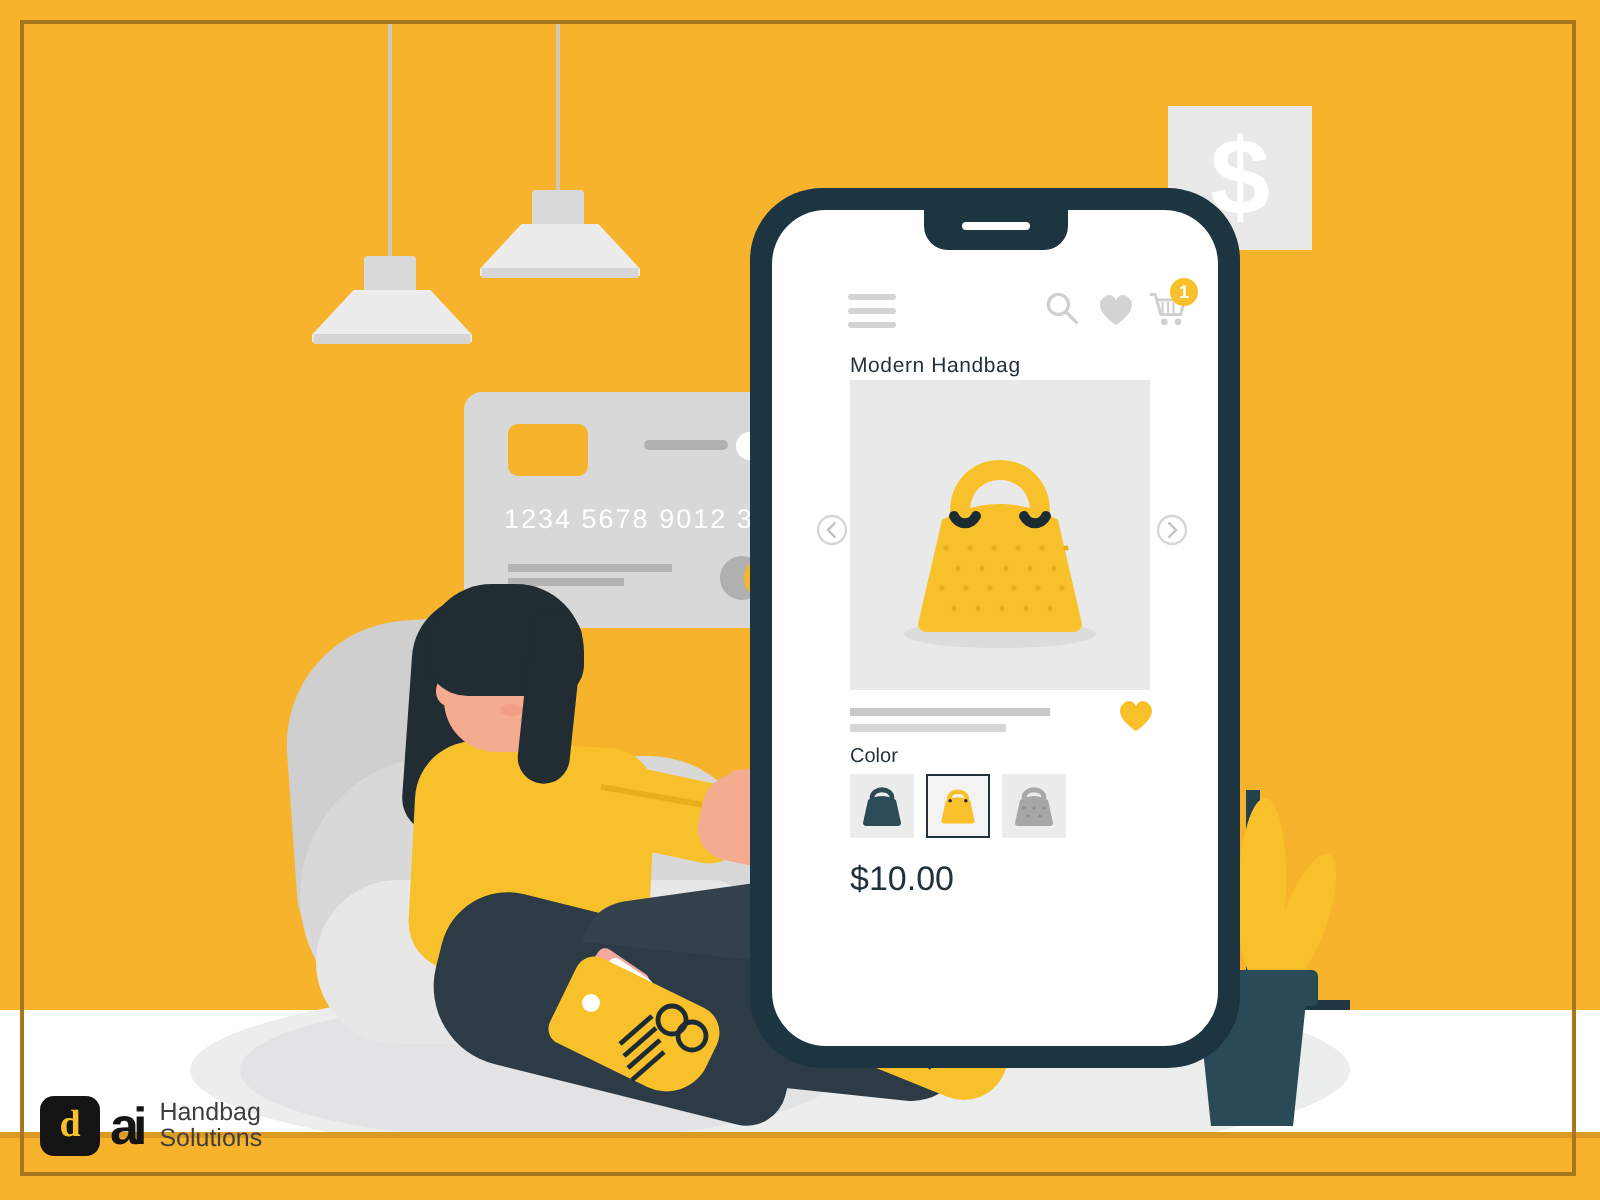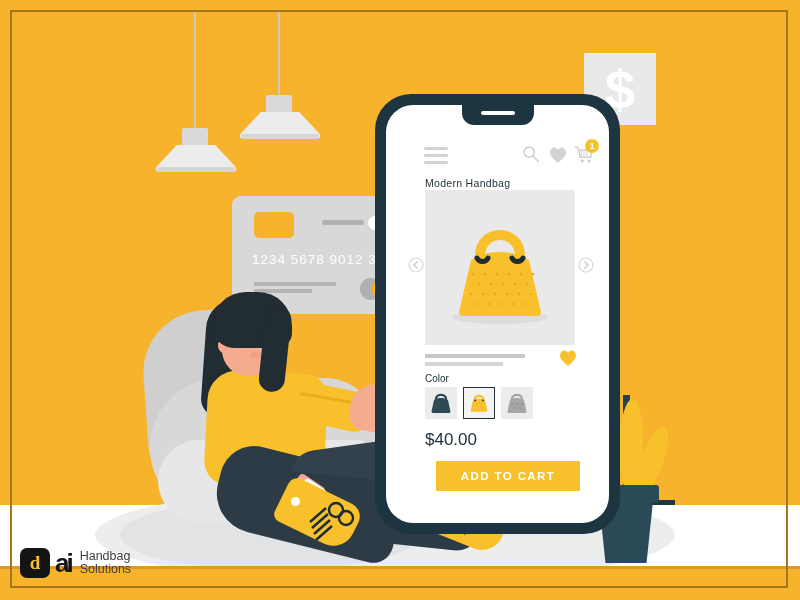--- a/index.html
+++ b/index.html
@@ -447,22 +447,21 @@
         <g fill="#8f8f8f">
             <circle cx="11" cy="17" r=".9"></circle>
             <circle cx="16" cy="17" r=".9"></circle>
             <circle cx="21" cy="17" r=".9"></circle>
             <circle cx="13" cy="21" r=".9"></circle>
             <circle cx="19" cy="21" r=".9"></circle>
           </g>
       </svg>
     </div>
 
-    <div id="price">$40.00</div>
-    <button id="add-to-cart">ADD TO CART</button>
+    <div id="price">$10.00</div>
   </div>
   <div id="notch"></div>
   <div id="notch-speaker"></div>
 
   <div id="logo">
     <div id="logo-badge">d</div>
     <div id="logo-mark">ai</div>
     <div id="logo-text">
       <span>Handbag</span>
       <span>Solutions</span>

